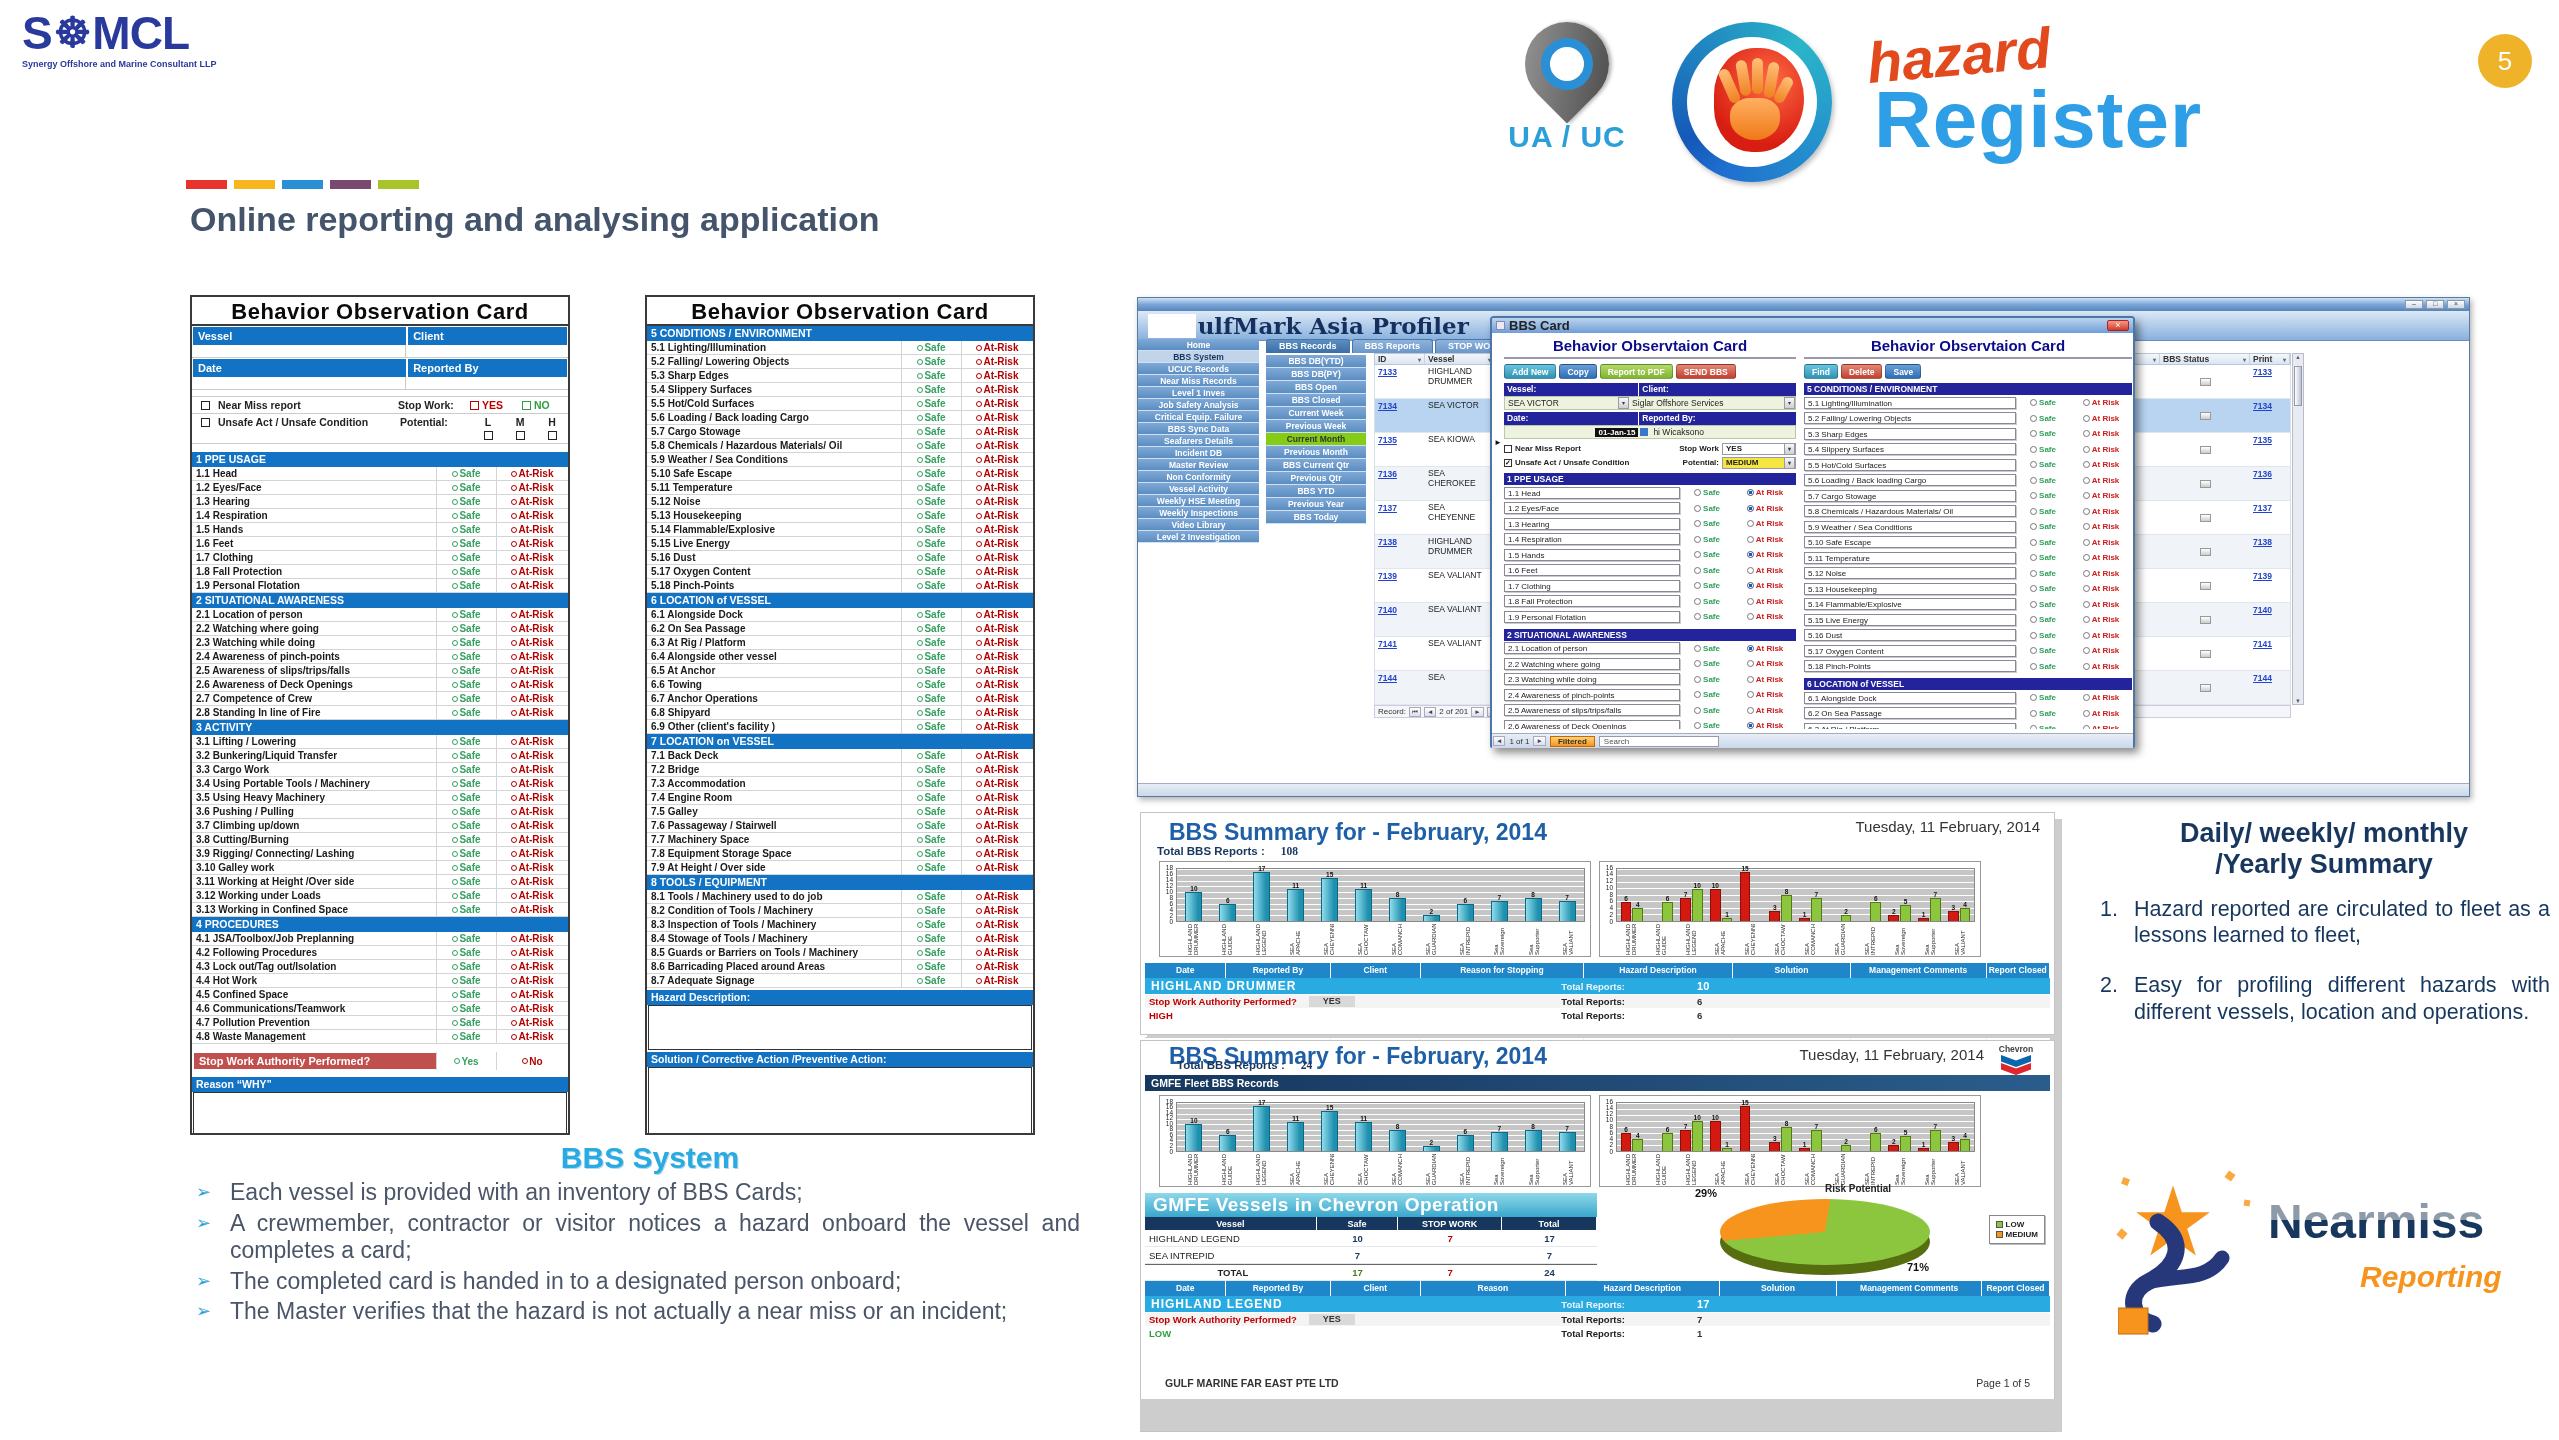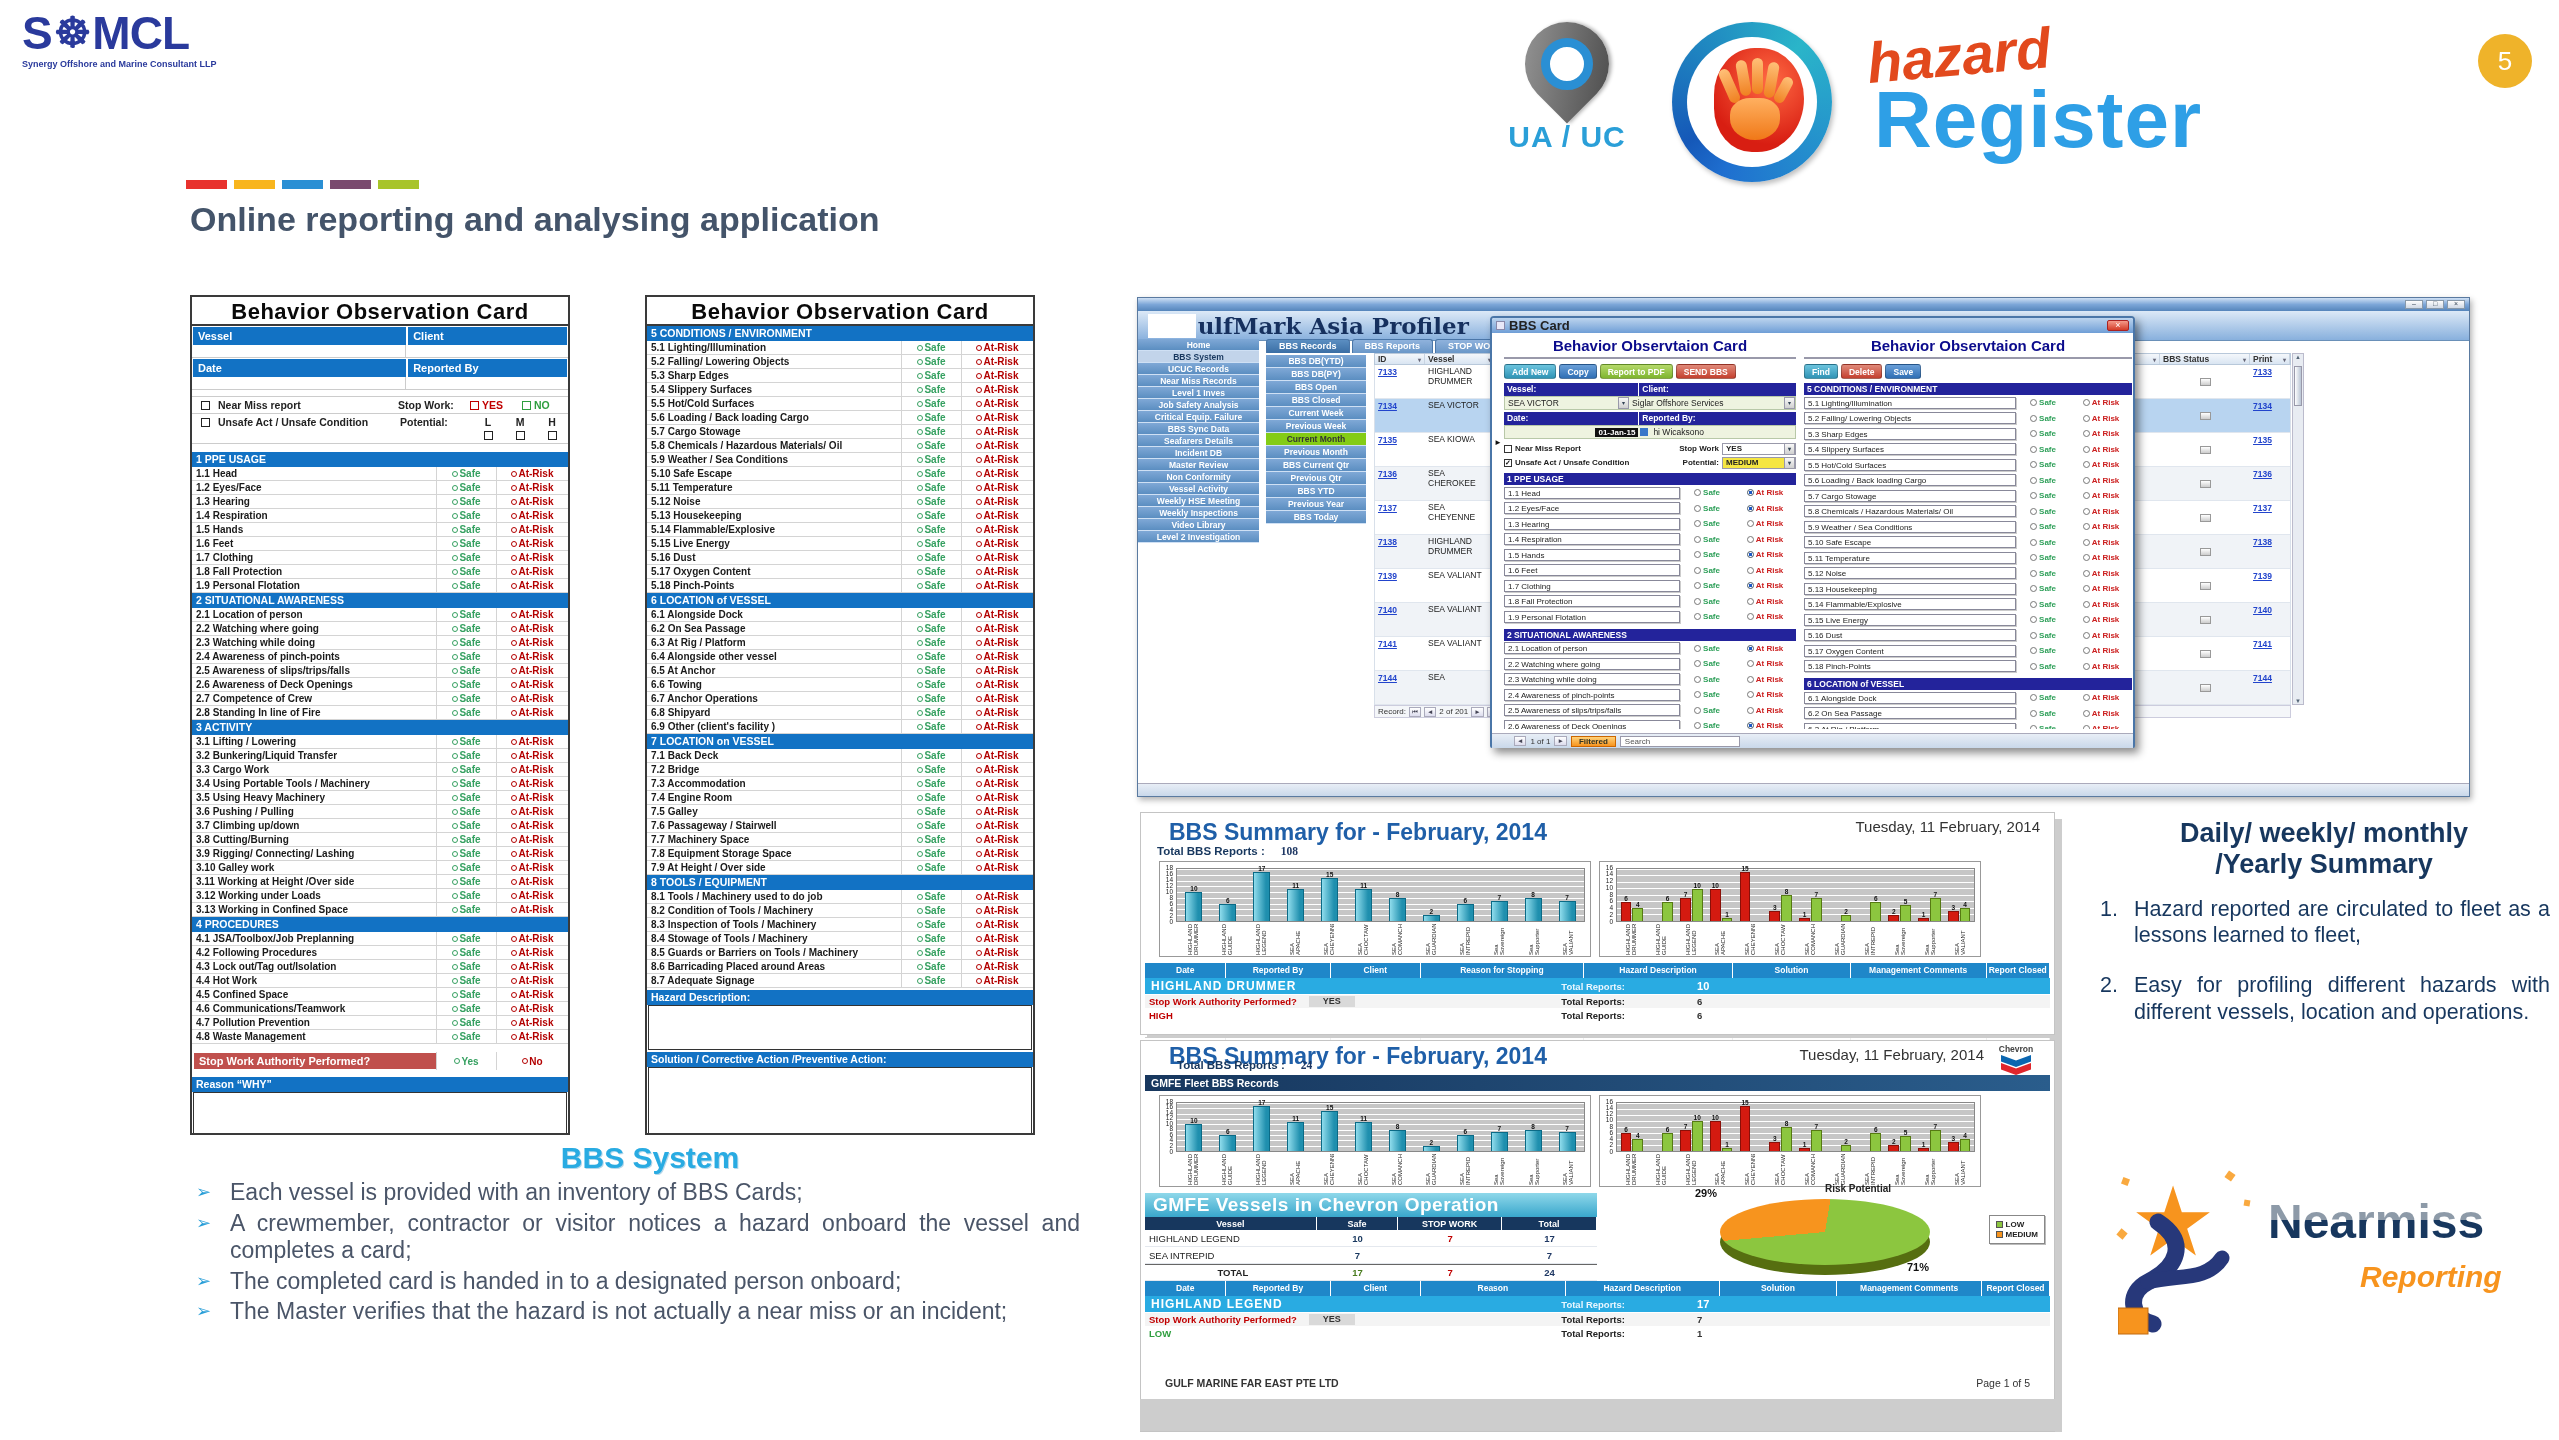--- a/index.html
+++ b/index.html
@@ -146,21 +146,21 @@
   .pp-cbx { width:8px; height:8px; border:1px solid #333; background:#fff; flex:none; display:inline-flex; align-items:center; justify-content:center; font-size:7px; line-height:7px; color:#111; }
   .pp-sel { display:flex; align-items:center; background:#fff; border:1px solid #99a; height:12px; font-size:8px; padding-left:3px; width:74px; }
   .pp-sel.yellow { background:#f5e642; font-weight:bold; }
   .pp-sec { background:#23239b; color:#fff; font-size:8.5px; font-weight:bold; height:12px; line-height:12px; padding-left:3px; margin-top:4px; }
   .pp-item { display:flex; align-items:center; height:15.5px; }
   .pp-item .box { flex:1; border:1px solid #889; height:12px; line-height:11px; font-size:8px; color:#222; padding-left:3px; background:#fff; box-shadow:1px 1px 0 #ccc; white-space:nowrap; overflow:hidden; }
   .pp-safe { width:54px; font-size:8px; color:#2fa05a; font-weight:bold; text-align:center; white-space:nowrap; flex:none; }
   .pp-risk { width:62px; font-size:8px; color:#cc2020; font-weight:bold; text-align:center; white-space:nowrap; flex:none; }
   .pr { display:inline-block; width:7px; height:7px; border-radius:50%; border:1px solid #777; background:#fff; margin-right:2px; vertical-align:-1px; }
   .pr.on { background:radial-gradient(circle,#1a57c4 0 42%,#fff 48%); border-color:#456; }
-  .pp-footer { position:absolute; left:0; right:0; bottom:0; height:15px; display:flex; align-items:center; background:linear-gradient(#e8eef6,#c9d8ea); font-size:8px; color:#333; gap:4px; padding-left:22px; border-top:1px solid #aab; }
+  .pp-footer { position:absolute; left:0; right:0; bottom:0; height:15px; display:flex; align-items:center; background:linear-gradient(#e8eef6,#c9d8ea); font-size:8px; color:#333; gap:4px; padding-left:1px; border-top:1px solid #aab; }
   .pp-chip { background:linear-gradient(#ffd27a,#f7941e); border:1px solid #c60; padding:0 7px; height:11px; line-height:10px; font-weight:bold; color:#332; }
   .pp-search { background:#fff; border:1px solid #99a; height:11px; line-height:10px; padding:0 4px; width:120px; color:#555; }
 
   
   .report { position:absolute; background:#fff; border:1px solid #c4c4c4; z-index:2; }
   #report1 { left:1140px; top:812px; width:915px; height:223px; box-shadow:7px 7px 0 #cdcdcd; }
   #report2 { left:1140px; top:1040px; width:915px; height:392px; box-shadow:7px 0 0 #cdcdcd; }
   .rp-title { position:absolute; left:28px; top:6px; font-size:23px; font-weight:bold; color:#1F5FA8; }
   .rp-date { position:absolute; right:14px; top:5px; font-size:15px; color:#333; }
   .rp-total { position:absolute; left:16px; font-size:11.5px; font-weight:bold; color:#17375E; }

